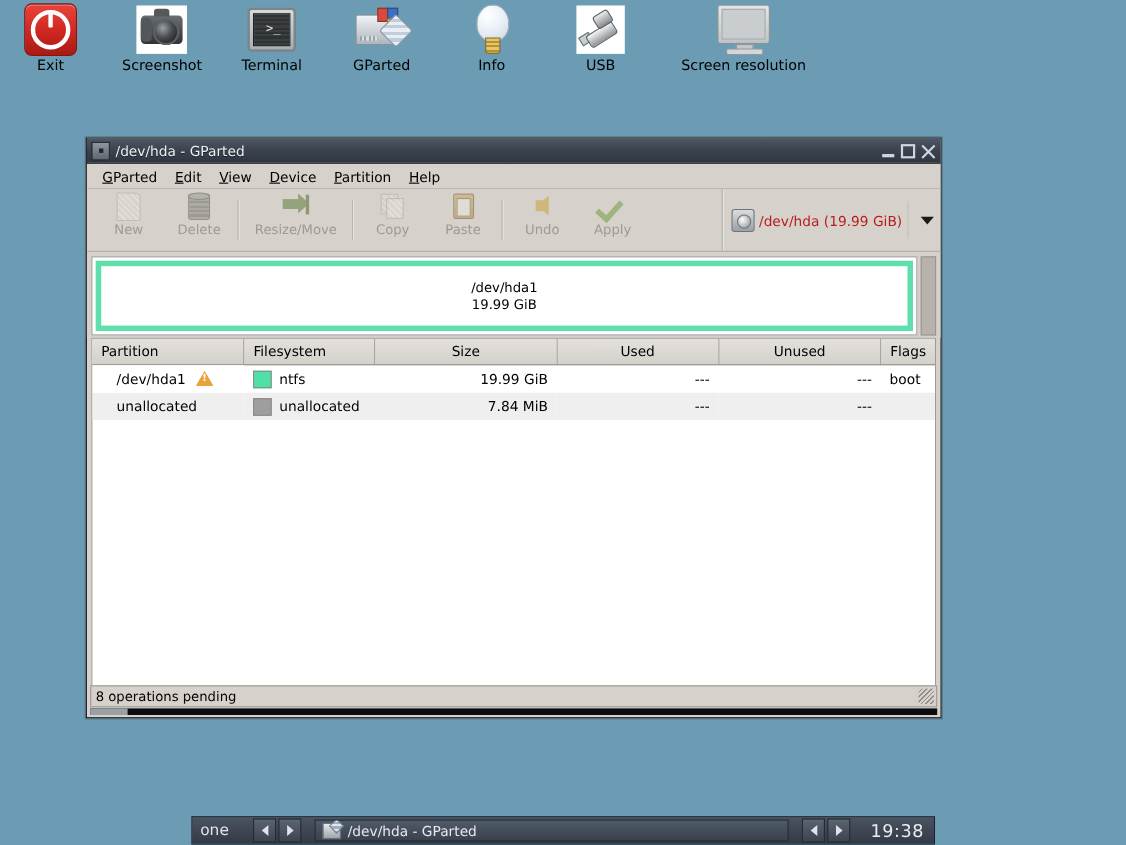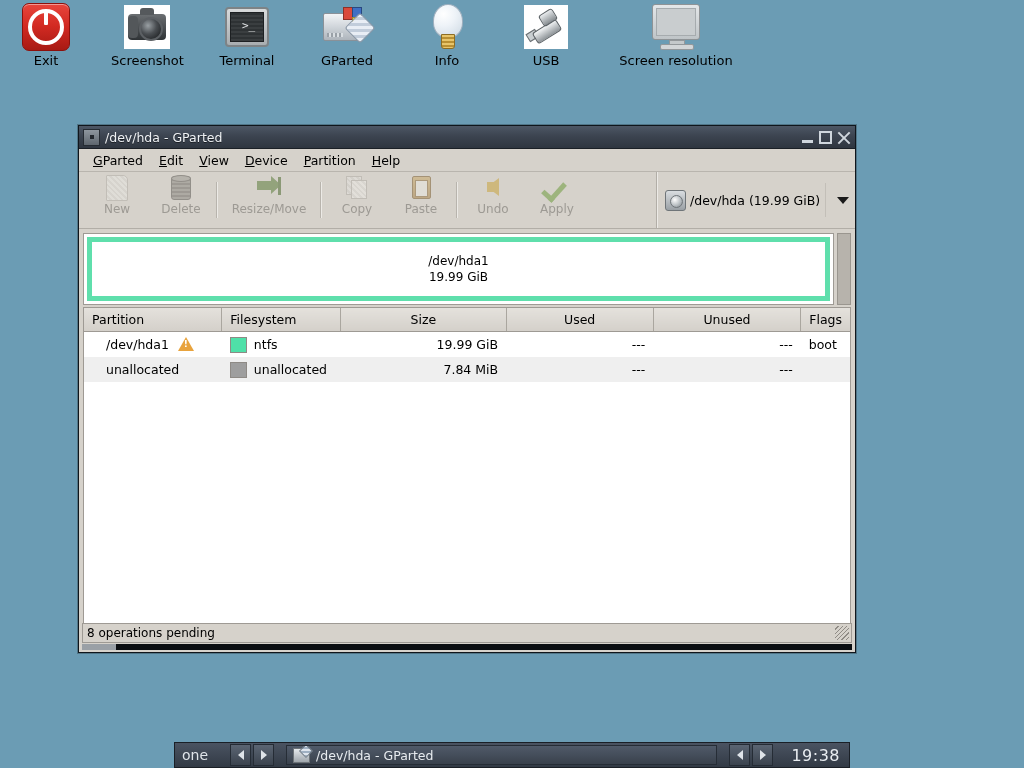--- a/index.html
+++ b/index.html
@@ -423,21 +423,21 @@
     position: relative;
     flex: none;
   }
   .dev-disk-icon:after {
     content:""; position:absolute; left:4px; top:4px;
     width: 11px; height: 11px; border-radius: 50%;
     background: radial-gradient(circle at 35% 35%, #fdfdfd 0%, #b9bfc3 55%, #7d8budefined 100%);
     background: radial-gradient(circle at 35% 35%, #fdfdfd 0%, #b9bfc3 55%, #7d8387 100%);
     border: 1px solid #70767a;
   }
-  .dev-label { font-size: 12.5px; color: #000000; white-space: nowrap; }
+  .dev-label { font-size: 12.5px; color: #b91c1c; white-space: nowrap; }
   .dev-sep { width:1px; height:34px; background:#c3bfb8; margin-left:auto; }
   .dev-arrow {
     width: 0; height: 0;
     border-left: 6px solid transparent;
     border-right: 6px solid transparent;
     border-top: 7px solid #1a1a1a;
     margin: 0 6px 0 7px;
     flex: none;
   }
 

